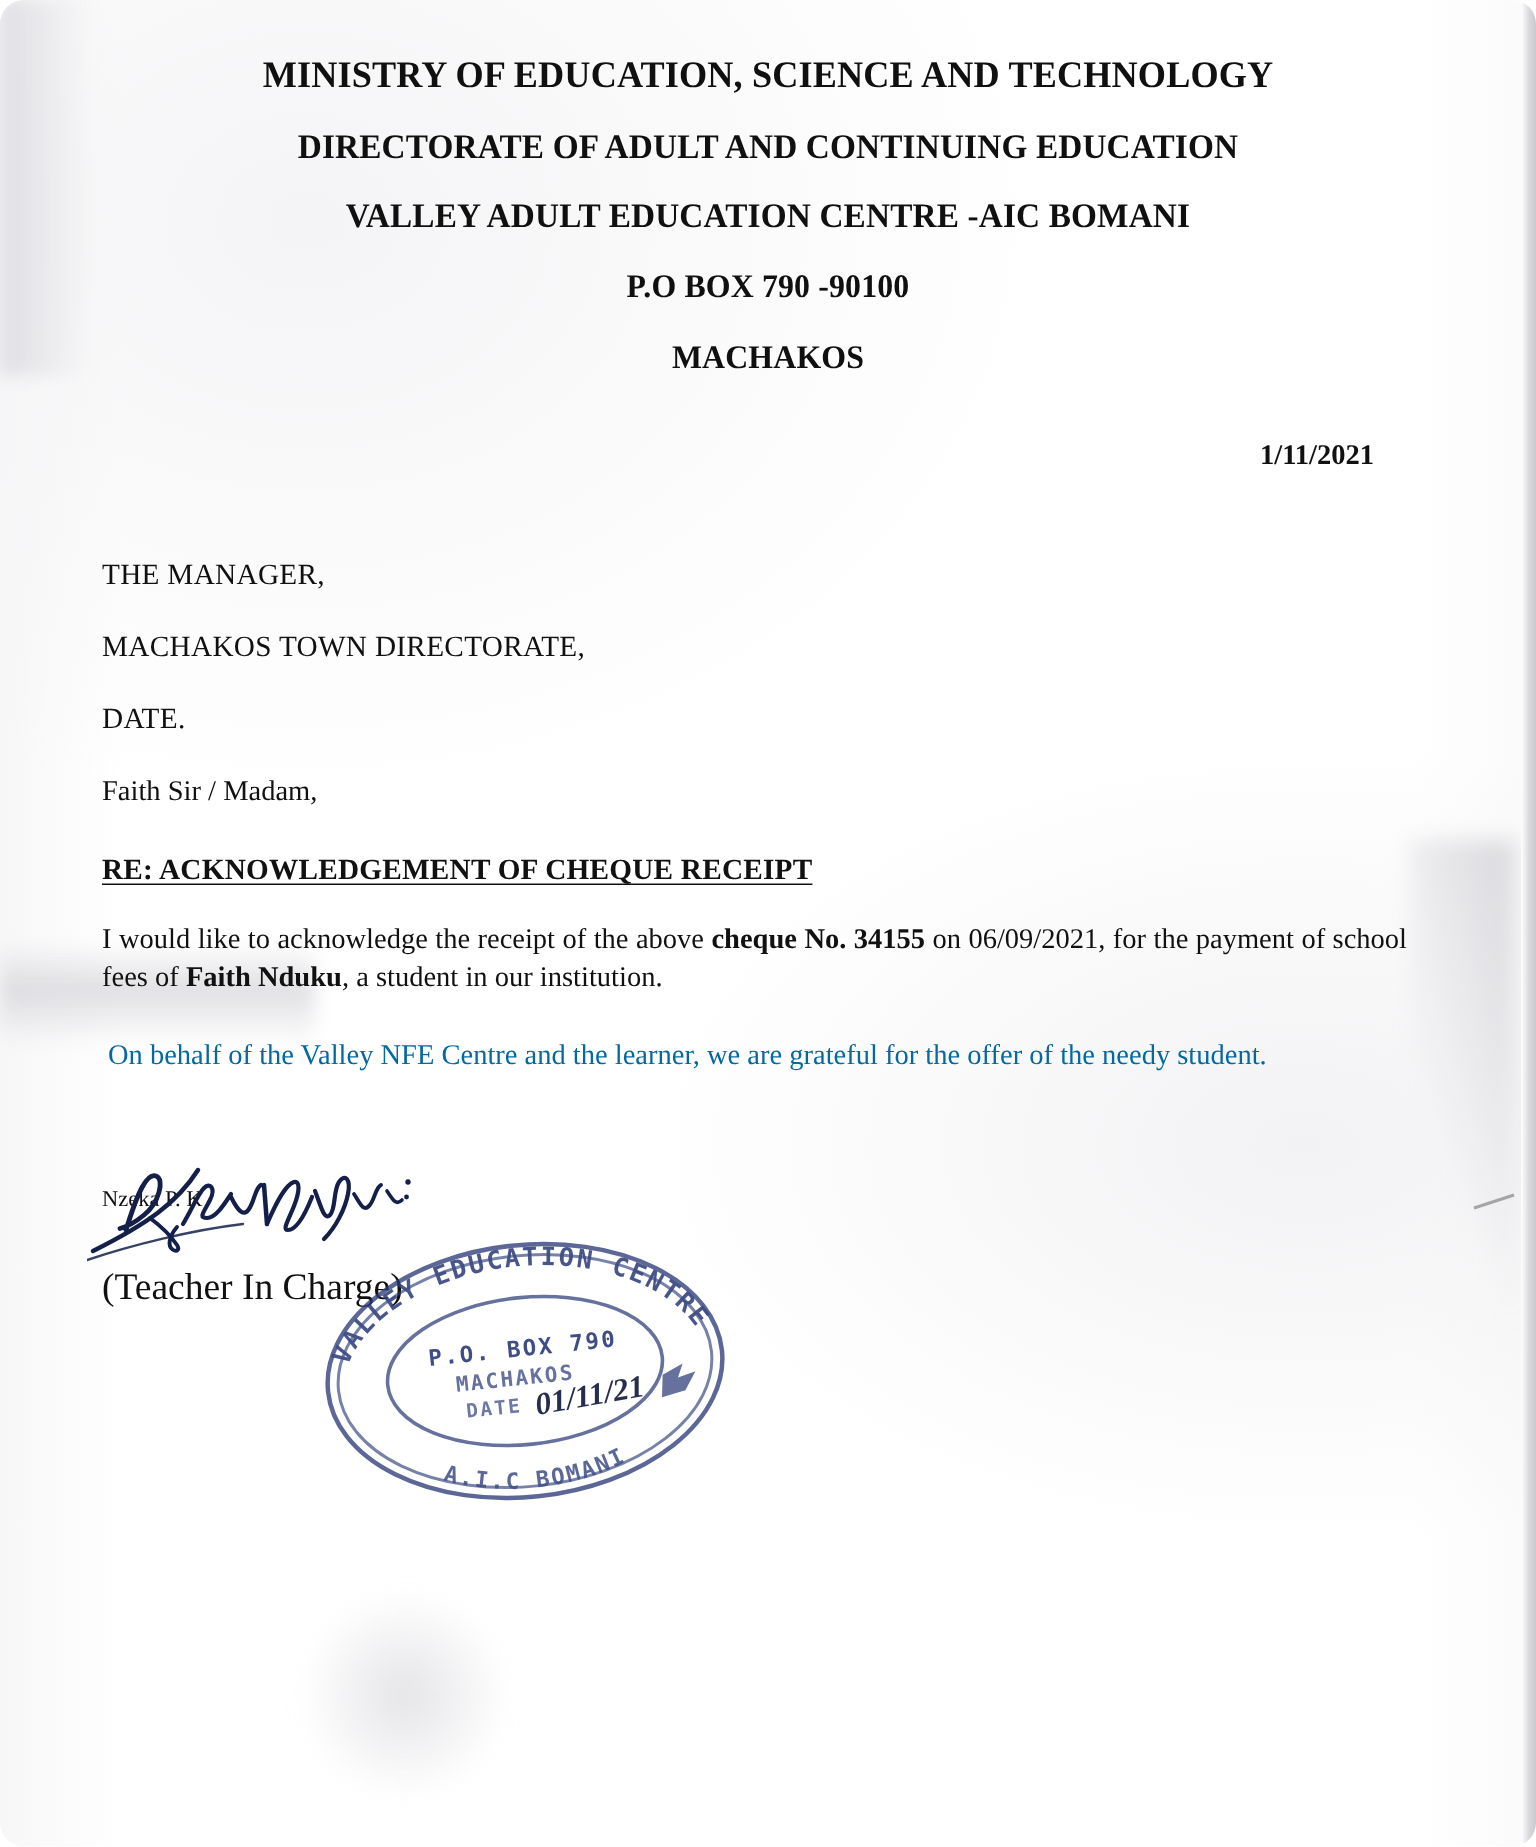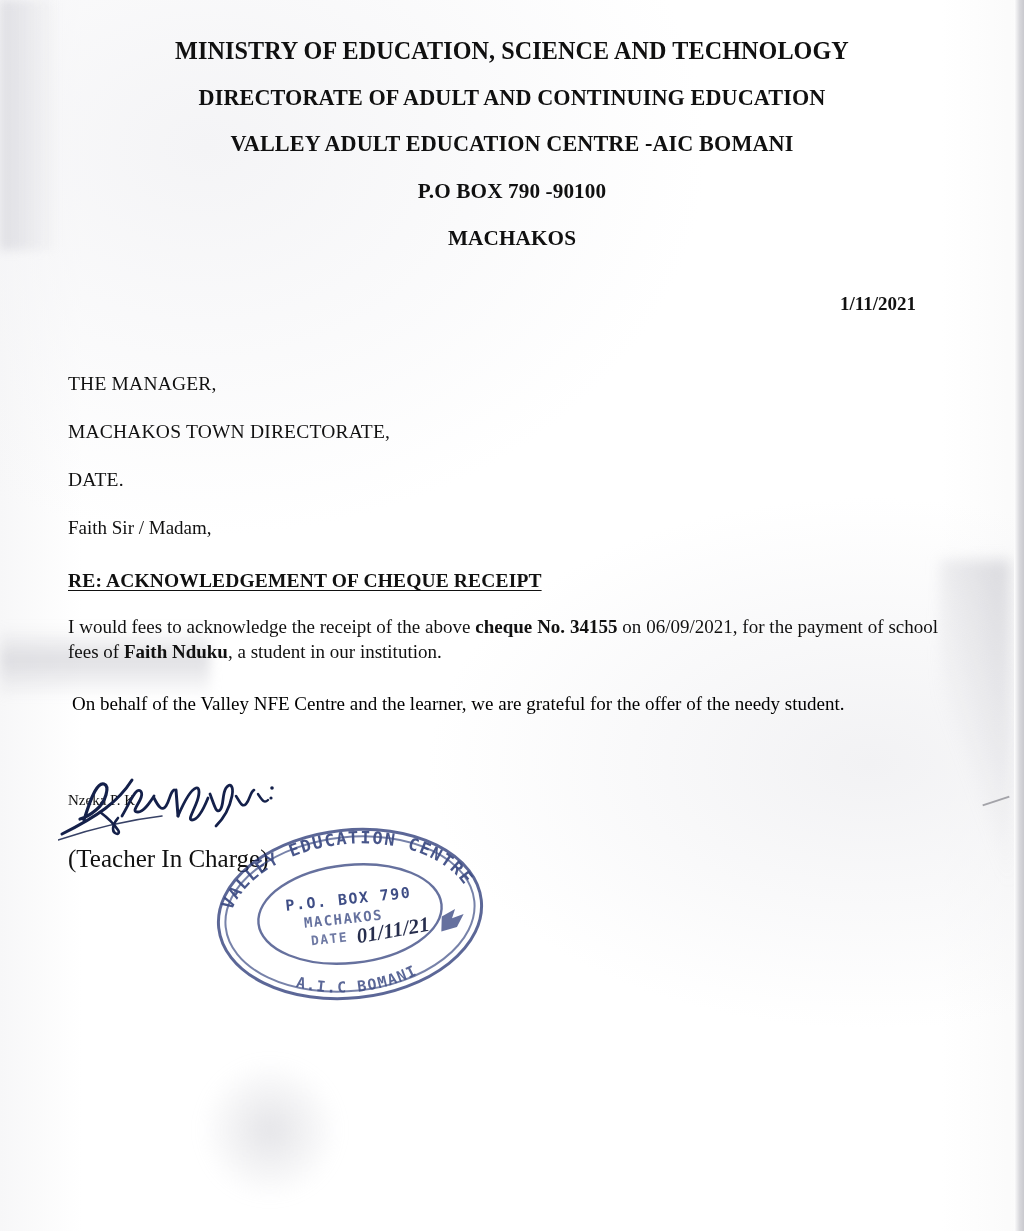--- a/index.html
+++ b/index.html
@@ -13,20 +13,21 @@
     color: #111111;
   }
 
   .page {
     position: relative;
     width: 1024px;
     height: 1231px;
     margin: 0 auto;
     background: #fdfdfd;
     overflow: hidden;
+    border-radius: 16px;
   }
 
   
   .paper-base {
     position: absolute;
     inset: 0;
     background:
       radial-gradient(ellipse 70% 45% at 20% 12%, #f4f4f6 0%, rgba(255,255,255,0) 70%),
       radial-gradient(ellipse 60% 30% at 85% 62%, #f2f2f4 0%, rgba(255,255,255,0) 72%),
       linear-gradient(90deg, #f7f7f8 0%, #ffffff 8%, #ffffff 92%, #fafafa 100%);
@@ -137,21 +138,21 @@
     font-size: 19px;
     line-height: 1.32;
     text-align: justify;
     margin-top: 22px;
   }
   .para b { font-weight: bold; }
 
   .para-2 {
     margin-top: 27px;
     text-indent: 4px;
-    color: #000000;
+    color: #0369a1;
   }
 
   .closing {
     font-size: 19px;
     margin-top: 30px;
   }
 
   .sig-name {
     font-size: 15px;
     margin-top: 76px;
@@ -221,21 +222,21 @@
         <div class="addr-line">MACHAKOS TOWN DIRECTORATE,</div>
         <div class="addr-line">DATE.</div>
       </div>
 
       <div class="salutation">Faith Sir / Madam,</div>
 
       <div>
         <span class="subject">RE: ACKNOWLEDGEMENT OF CHEQUE RECEIPT</span>
       </div>
 
-      <p class="para para-1"><span>I would fees to acknowledge the receipt of the above </span><b>cheque No. 34155</b><span> on 06/09/2021, for the payment of school fees of </span><b>Faith Nduku</b><span>, a student in our institution.</span></p>
+      <p class="para para-1"><span>I would like to acknowledge the receipt of the above </span><b>cheque No. 34155</b><span> on 06/09/2021, for the payment of school fees of </span><b>Faith Nduku</b><span>, a student in our institution.</span></p>
 
       <p class="para para-2">On behalf of the Valley NFE Centre and the learner, we are grateful for the offer of the needy student.</p>
 
 
       <div class="sig-name">Nzeka P. K</div>
       <div class="sig-role">(Teacher In Charge)</div>
 
     </div>
   </div>
 

